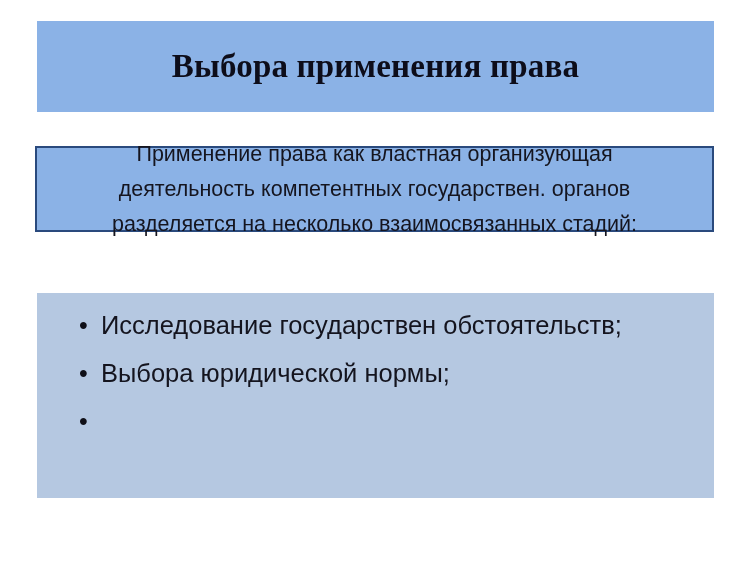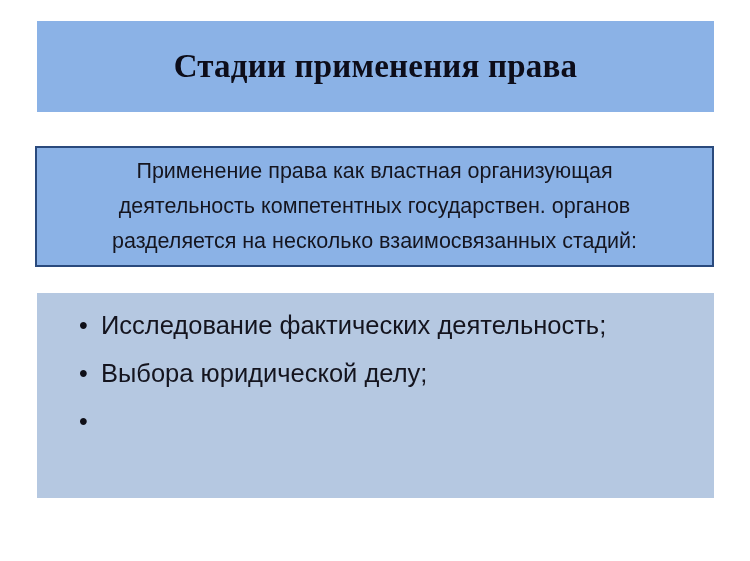--- a/index.html
+++ b/index.html
@@ -48,21 +48,21 @@
     text-align: center;
     white-space: nowrap;
   }
 
   
   #statement-box {
     position: absolute;
     left: 35px;
     top: 146px;
     width: 679px;
-    height: 121px;
+    height: 86px;
     background: #8BB2E6;
     border: 2px solid #2A4A7D;
     box-sizing: border-box;
     display: flex;
     align-items: center;
     justify-content: center;
   }
   #statement-text {
     font-family: "Liberation Sans", "DejaVu Sans", sans-serif;
     font-size: 21.5px;
@@ -105,39 +105,39 @@
     color: #14141e;
     white-space: nowrap;
   }
 </style>
 </head>
 <body>
 
 <div id="slide">
 
   <div id="title-banner">
-    <div id="title-text">Стадии применения права</div>
+    <div id="title-text">Выбора применения права</div>
   </div>
 
   <div id="statement-box">
     <div id="statement-text">Применение права как властная организующая
 деятельность компетентных государствен. органов
 разделяется на несколько взаимосвязанных стадий:</div>
   </div>
 
   <div id="bullets-box">
 
     <div class="bullet-row">
       <span class="bullet-dot">•</span>
-      <span class="bullet-label">Исследование фактических деятельность;</span>
+      <span class="bullet-label">Исследование государствен обстоятельств;</span>
     </div>
 
     <div class="bullet-row">
       <span class="bullet-dot">•</span>
-      <span class="bullet-label">Выбора юридической делу;</span>
+      <span class="bullet-label">Выбора юридической нормы;</span>
     </div>
 
     <div class="bullet-row">
       <span class="bullet-dot">•</span>
     </div>
 
   </div>
 
 </div>
 

